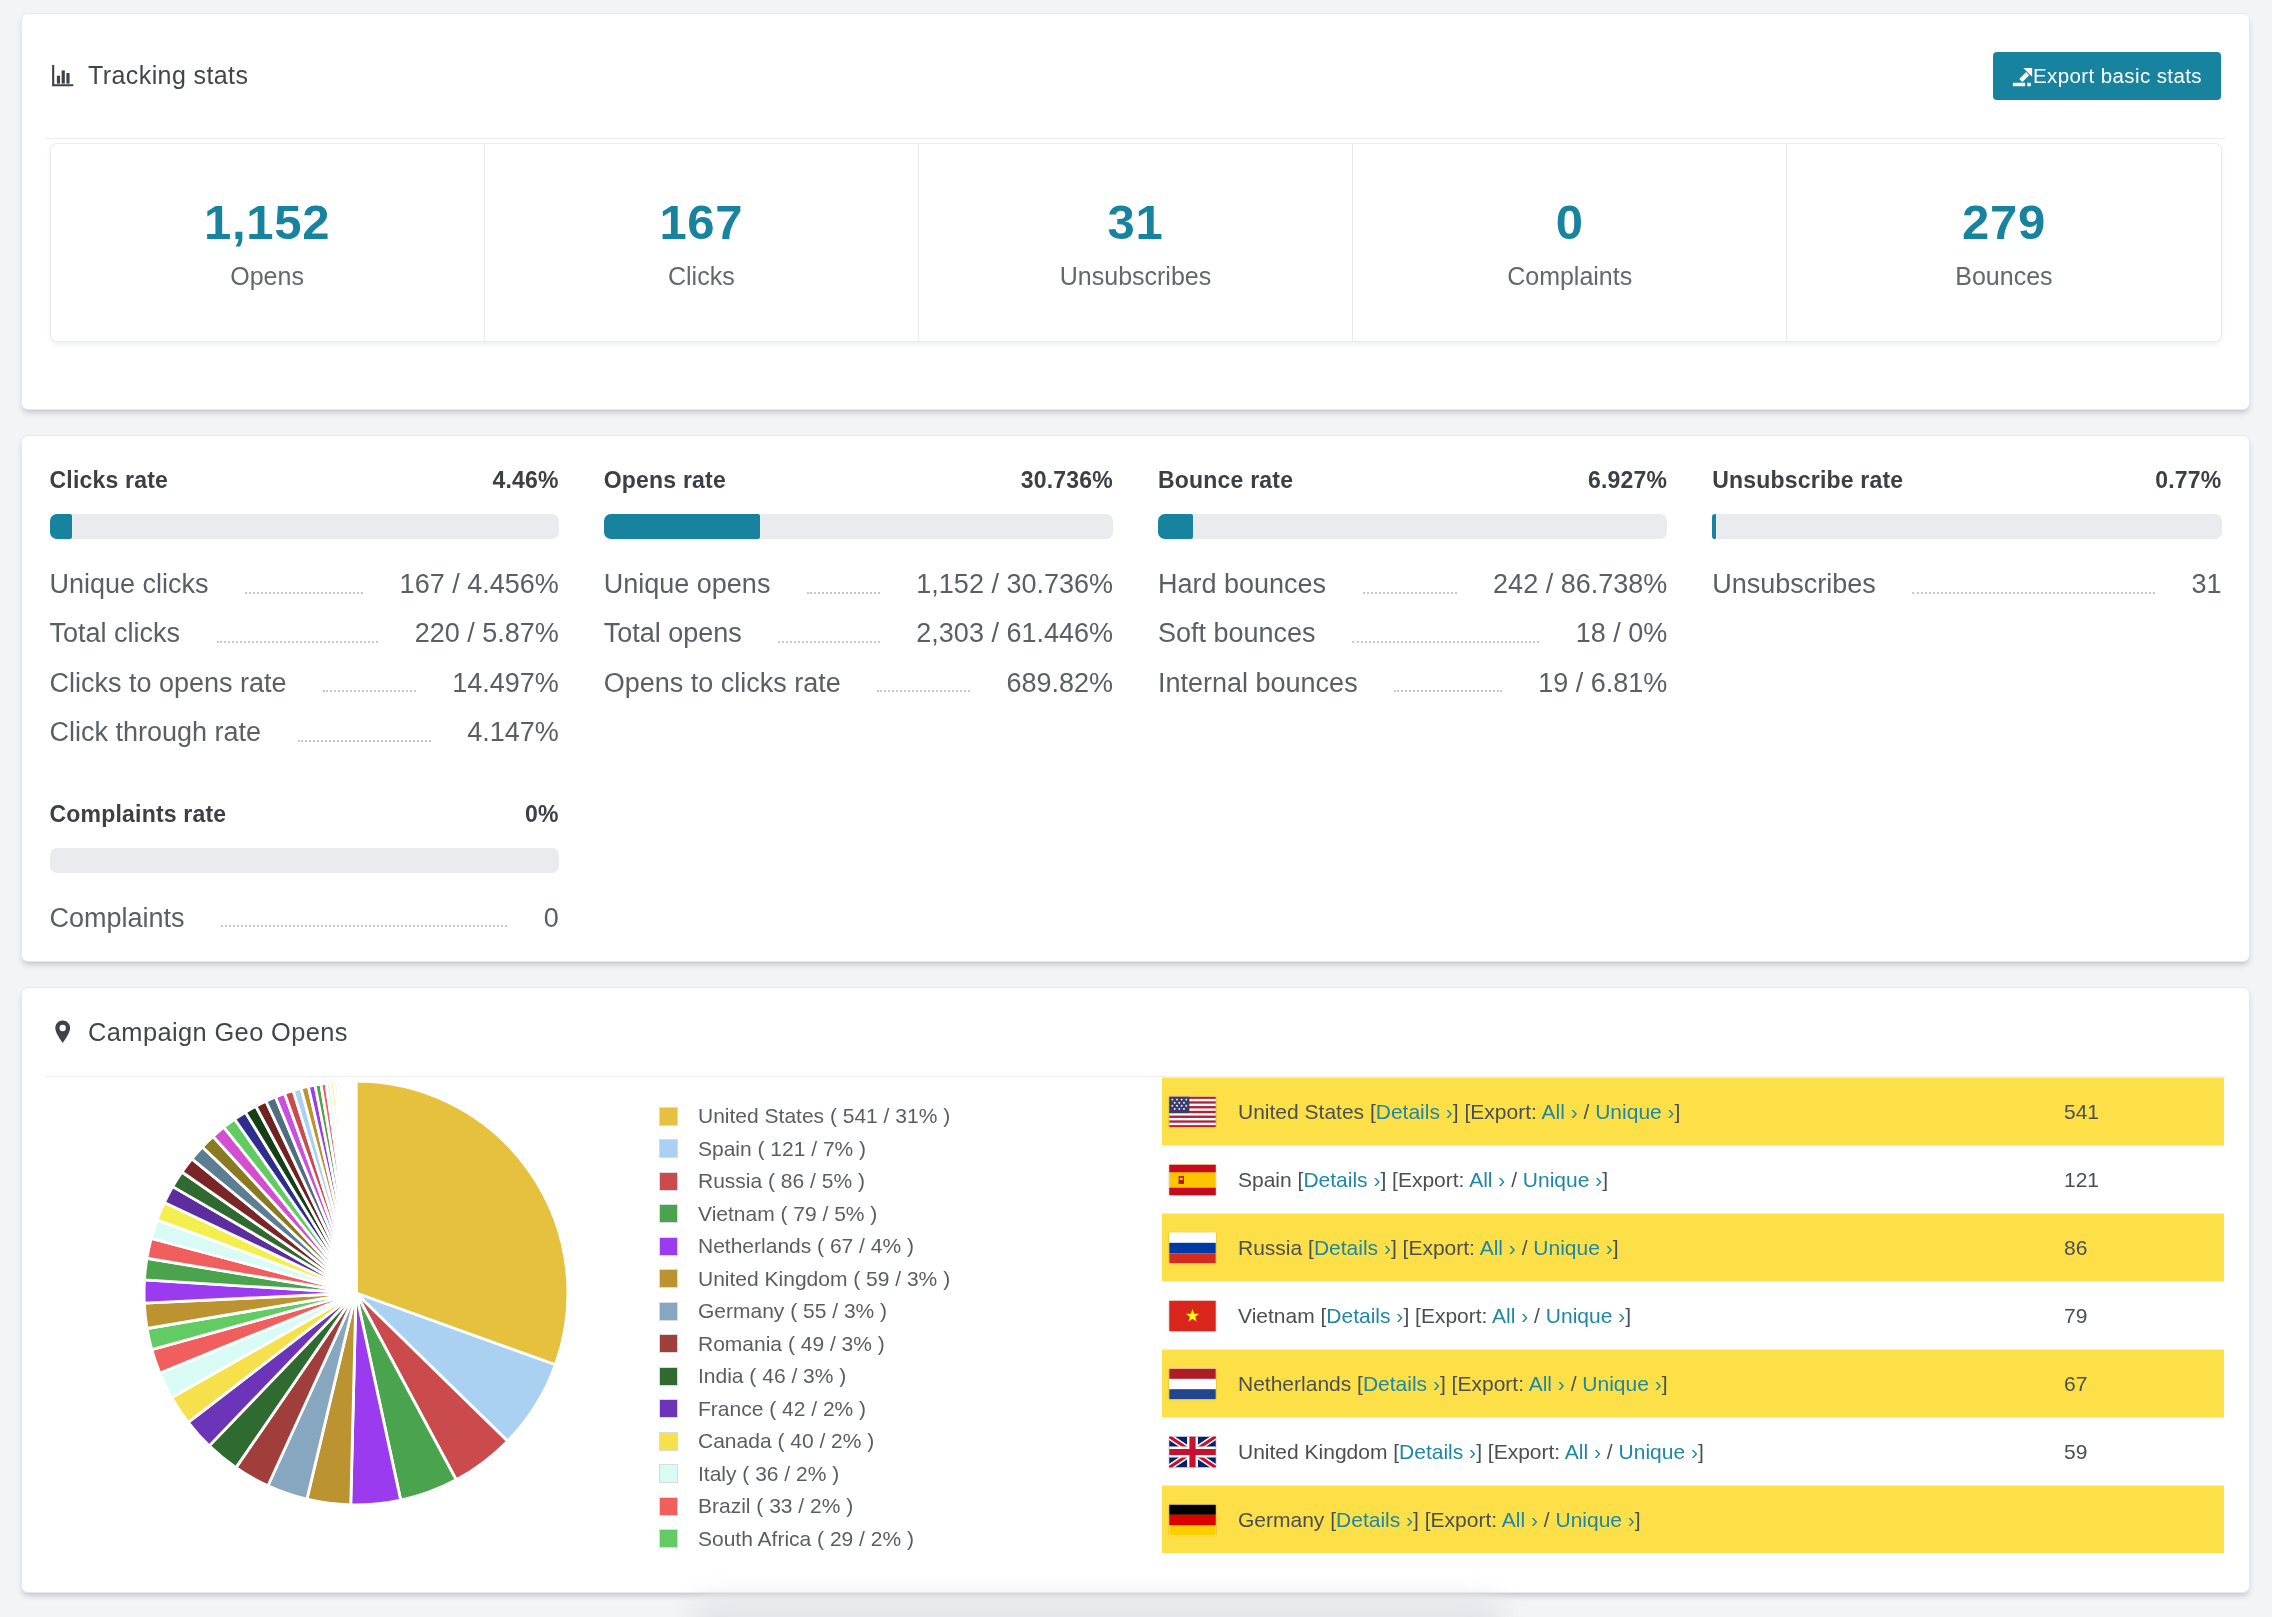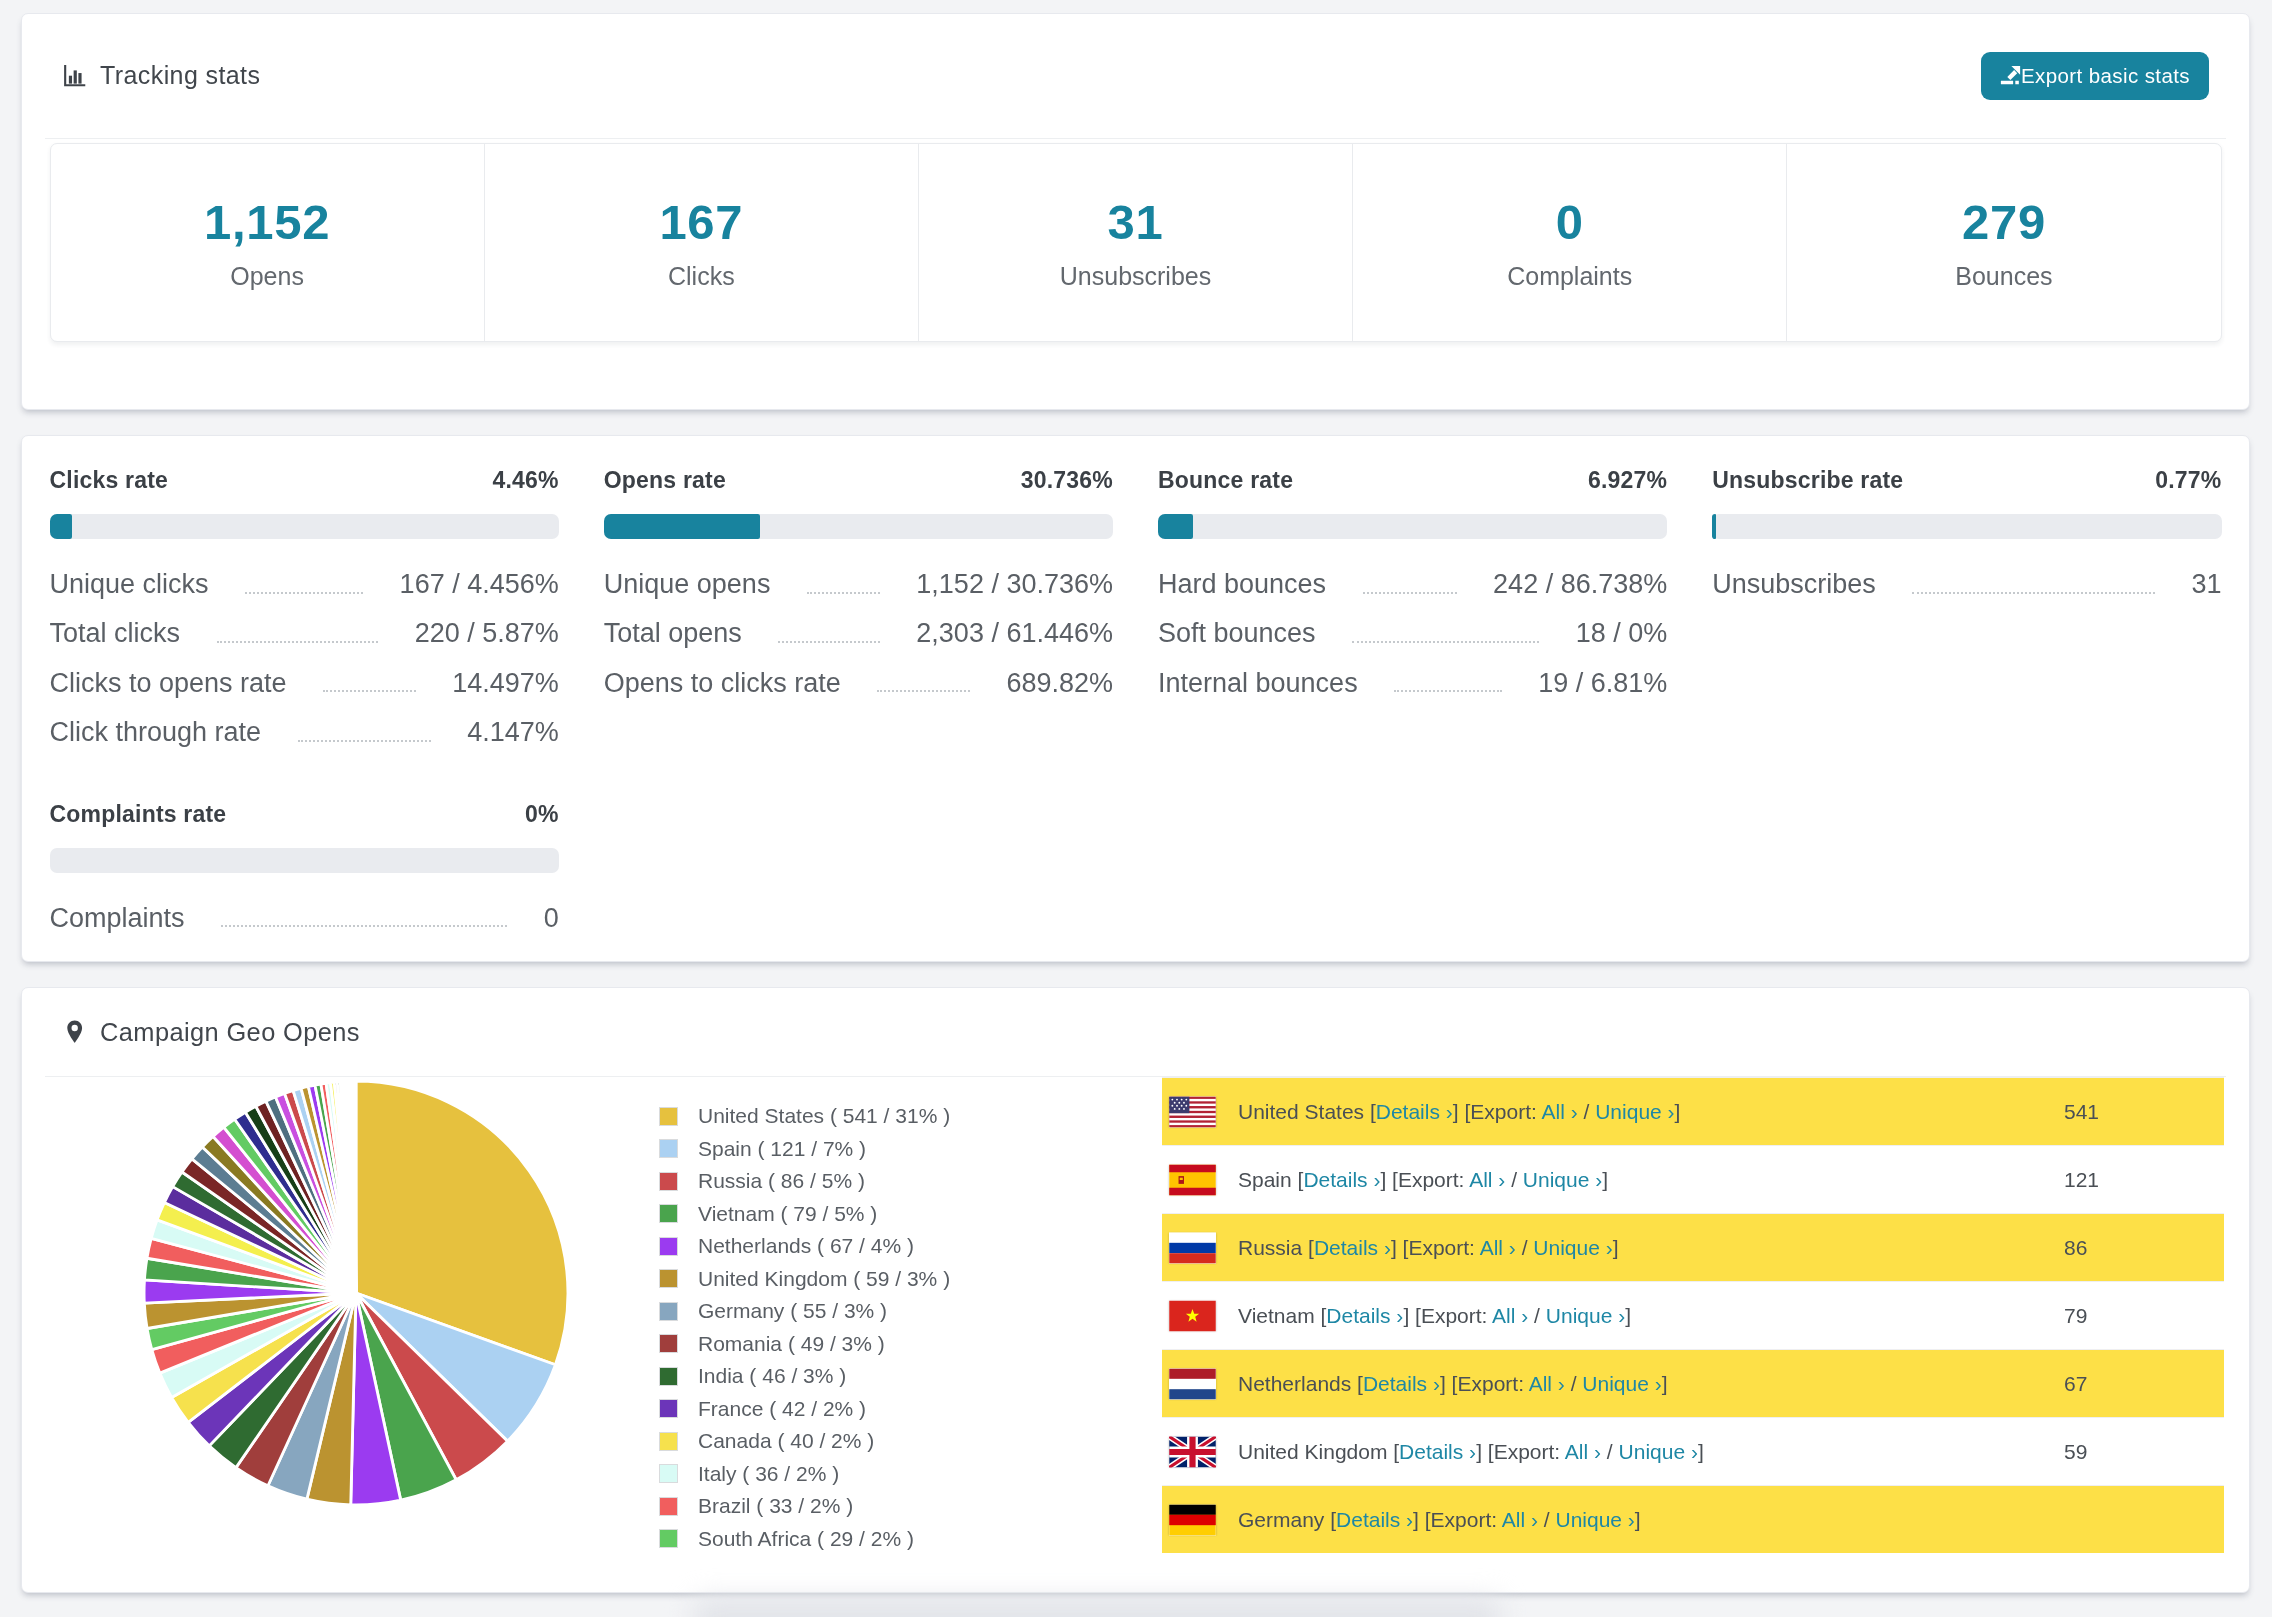--- a/index.html
+++ b/index.html
@@ -12,32 +12,32 @@
   }
   .card {
     position:absolute; left:21px; width:2229px; background:#fff;
     border:0.7px solid #e7e9ee; border-radius:7px;
     box-shadow:0 4.2px 6.4px -2.8px rgba(55,65,90,.30);
   }
   #card-tracking { top:12.7px;  height:397px; }
   #card-rates    { top:435px; height:527px; }
   #card-geo      { top:987px; height:606px; overflow:hidden;text-align:center; }
 
-  .card-header { display:flex; align-items:center; padding:0 40px; }
+  .card-header { display:flex; align-items:center; padding:0 28px; }
   #card-tracking .card-header { height:124px; }
   #card-geo .card-header { height:88px; }
   .hdr-icon { width:25.4px; height:25.4px; color:#3e4349; flex:0 0 auto; }
   .card-title { font-size:25px; color:#41464c; margin-left:12.7px; letter-spacing:0.4px; }
   #card-geo .card-title { font-size:25.4px; }
   .divider { border-top:0.7px solid #edeff1; margin:0 23px; }
 
   .btn-export {
-    margin-left:auto; display:flex; align-items:center; gap:0;
+    margin-left:auto; display:flex; align-items:flex-end; gap:0;
     background:var(--accent,#18839e); color:#fff; font-size:20.5px;
-    padding:12px 19px; border:none; border-radius:9px; cursor:pointer;
+    padding:12px 19px; border:none; border-radius:4px; cursor:pointer;
     font-family:inherit; letter-spacing:0.4px;
   }
   .btn-export svg { width:21px; height:21px; }
 
   .stats-wrap { padding:4.2px 27.5px 0; }
   .stats-row {
     display:flex; height:199px; border:0.7px solid #e9ebee; border-radius:7px;
     background:#fff; box-shadow:0 2.8px 4.2px rgba(40,50,70,.07);
   }
   .stat-cell {

